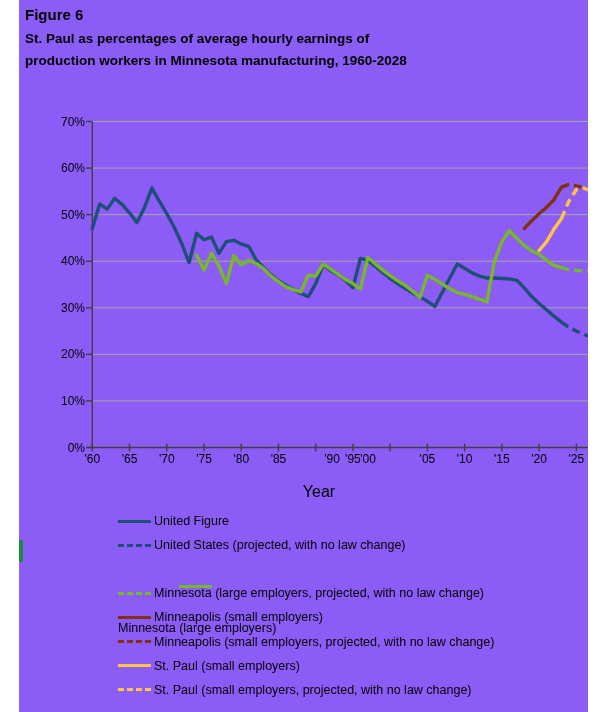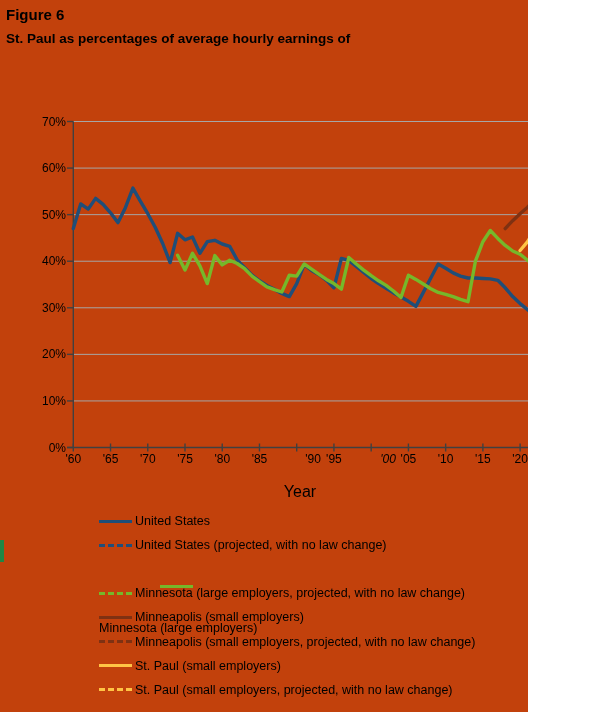--- a/index.html
+++ b/index.html
@@ -1,17 +1,17 @@
 <!DOCTYPE html>
 <html><head>
 <meta charset="utf-8">
 <style>
   html,body{margin:0;padding:0;background:#fff;}
-  .page{position:relative;width:528px;height:712px;background:#c2410c;overflow:hidden;
-        font-family:"Liberation Sans",sans-serif;color:#000;}
+  .page{position:relative;width:569px;height:712px;background:#8b5cf6;overflow:hidden;
+        font-family:"Liberation Sans",sans-serif;color:#000;margin-left:19px;}
   .figure-label{position:absolute;left:6px;top:6px;font-size:15px;font-weight:bold;}
   .figure-title{position:absolute;left:6px;top:28px;font-size:13.5px;font-weight:bold;line-height:22px;}
   .figure-title div{white-space:nowrap;}
   #chart-svg{position:absolute;left:0;top:0;}
   .ylab{position:absolute;left:22px;width:44px;text-align:right;font-size:12px;height:16px;line-height:16px;}
   .xlab{position:absolute;top:452px;font-size:12px;transform:translateX(-50%);white-space:nowrap;}
   .year-label{position:absolute;left:0;top:483px;width:600px;text-align:center;font-size:16px;}
   .legend{position:absolute;left:0;top:0;width:600px;}
   .legend-row{position:absolute;left:99px;height:24px;display:flex;align-items:center;}
   .swatch{width:33px;height:0;border-top-width:3px;margin-right:3px;flex:0 0 33px;}
@@ -22,20 +22,21 @@
 </style>
 </head>
 <body>
 
 <div class="page">
 
   <div class="figure-label">Figure 6</div>
 
   <div class="figure-title">
     <div>St. Paul as percentages of average hourly earnings of</div>
+    <div>production workers in Minnesota manufacturing, 1960-2028</div>
   </div>
 
   <svg id="chart-svg" width="600" height="712">
       <line x1="73.3" x2="587" y1="400.93" y2="400.93" stroke="#A6A6A6" stroke-width="1"></line>
       <line x1="73.3" x2="587" y1="354.36" y2="354.36" stroke="#A6A6A6" stroke-width="1"></line>
       <line x1="73.3" x2="587" y1="307.78999999999996" y2="307.78999999999996" stroke="#A6A6A6" stroke-width="1"></line>
       <line x1="73.3" x2="587" y1="261.22" y2="261.22" stroke="#A6A6A6" stroke-width="1"></line>
       <line x1="73.3" x2="587" y1="214.65" y2="214.65" stroke="#A6A6A6" stroke-width="1"></line>
       <line x1="73.3" x2="587" y1="168.07999999999998" y2="168.07999999999998" stroke="#A6A6A6" stroke-width="1"></line>
       <line x1="73.3" x2="587" y1="121.50999999999999" y2="121.50999999999999" stroke="#A6A6A6" stroke-width="1"></line>
@@ -85,34 +86,34 @@
     </div>
   <div id="x-labels">
       <div class="xlab" style="left: 73.3px;">'60</div>
       <div class="xlab" style="left: 110.535px;">'65</div>
       <div class="xlab" style="left: 147.77px;">'70</div>
       <div class="xlab" style="left: 185.005px;">'75</div>
       <div class="xlab" style="left: 222.24px;">'80</div>
       <div class="xlab" style="left: 259.475px;">'85</div>
       <div class="xlab" style="left: 313px;">'90</div>
       <div class="xlab" style="left: 333.945px;">'95</div>
-      <div class="xlab" style="left: 388px; font-style: italic;">'00</div>
+      <div class="xlab" style="left: 349px;">'00</div>
       <div class="xlab" style="left: 408.415px;">'05</div>
       <div class="xlab" style="left: 445.65px;">'10</div>
       <div class="xlab" style="left: 482.885px;">'15</div>
       <div class="xlab" style="left: 520.12px;">'20</div>
       <div class="xlab" style="left: 557.355px;">'25</div>
     </div>
 
   <div class="year-label">Year</div>
 
   <div class="legend" id="legend">
       <div class="legend-row" style="top: 509px;">
         <div class="swatch solid" style="border-top-color: rgb(31, 78, 121);"></div>
-        <span class="legend-text">United States</span>
+        <span class="legend-text">United Figure</span>
       </div>
       <div class="legend-row" style="top: 533.1px;">
         <div class="swatch dashed" style="border-top-color: rgb(31, 78, 121);"></div>
         <span class="legend-text">United States (projected, with no law change)</span>
       </div>
       <div class="legend-row" style="top: 585px; flex-direction: column;">
         <div class="swatch solid" style="border-top-color: rgb(118, 184, 42);"></div>
         <span class="legend-text">Minnesota (large employers)</span>
       </div>
       <div class="legend-row" style="top: 581.3px;">

